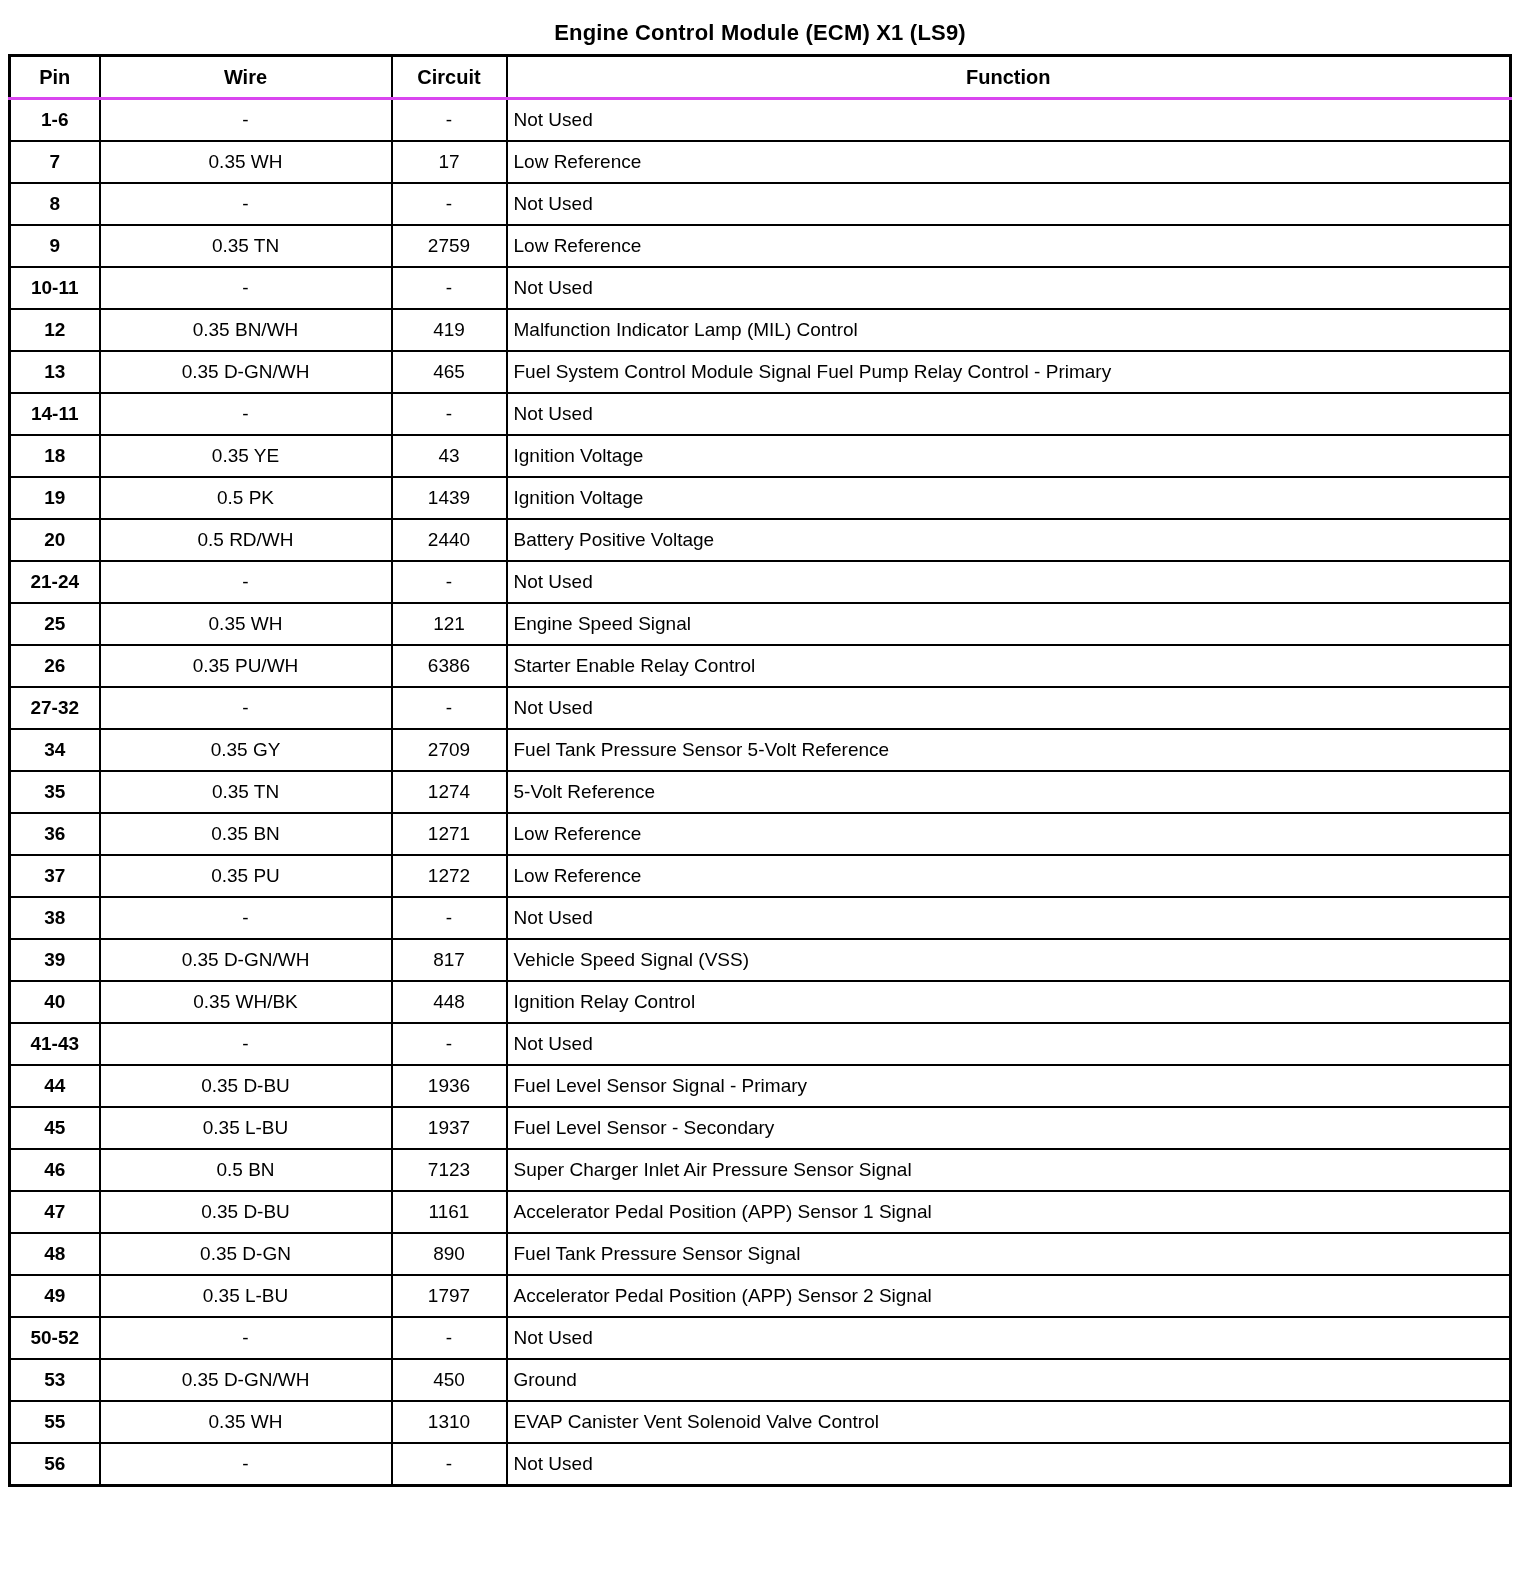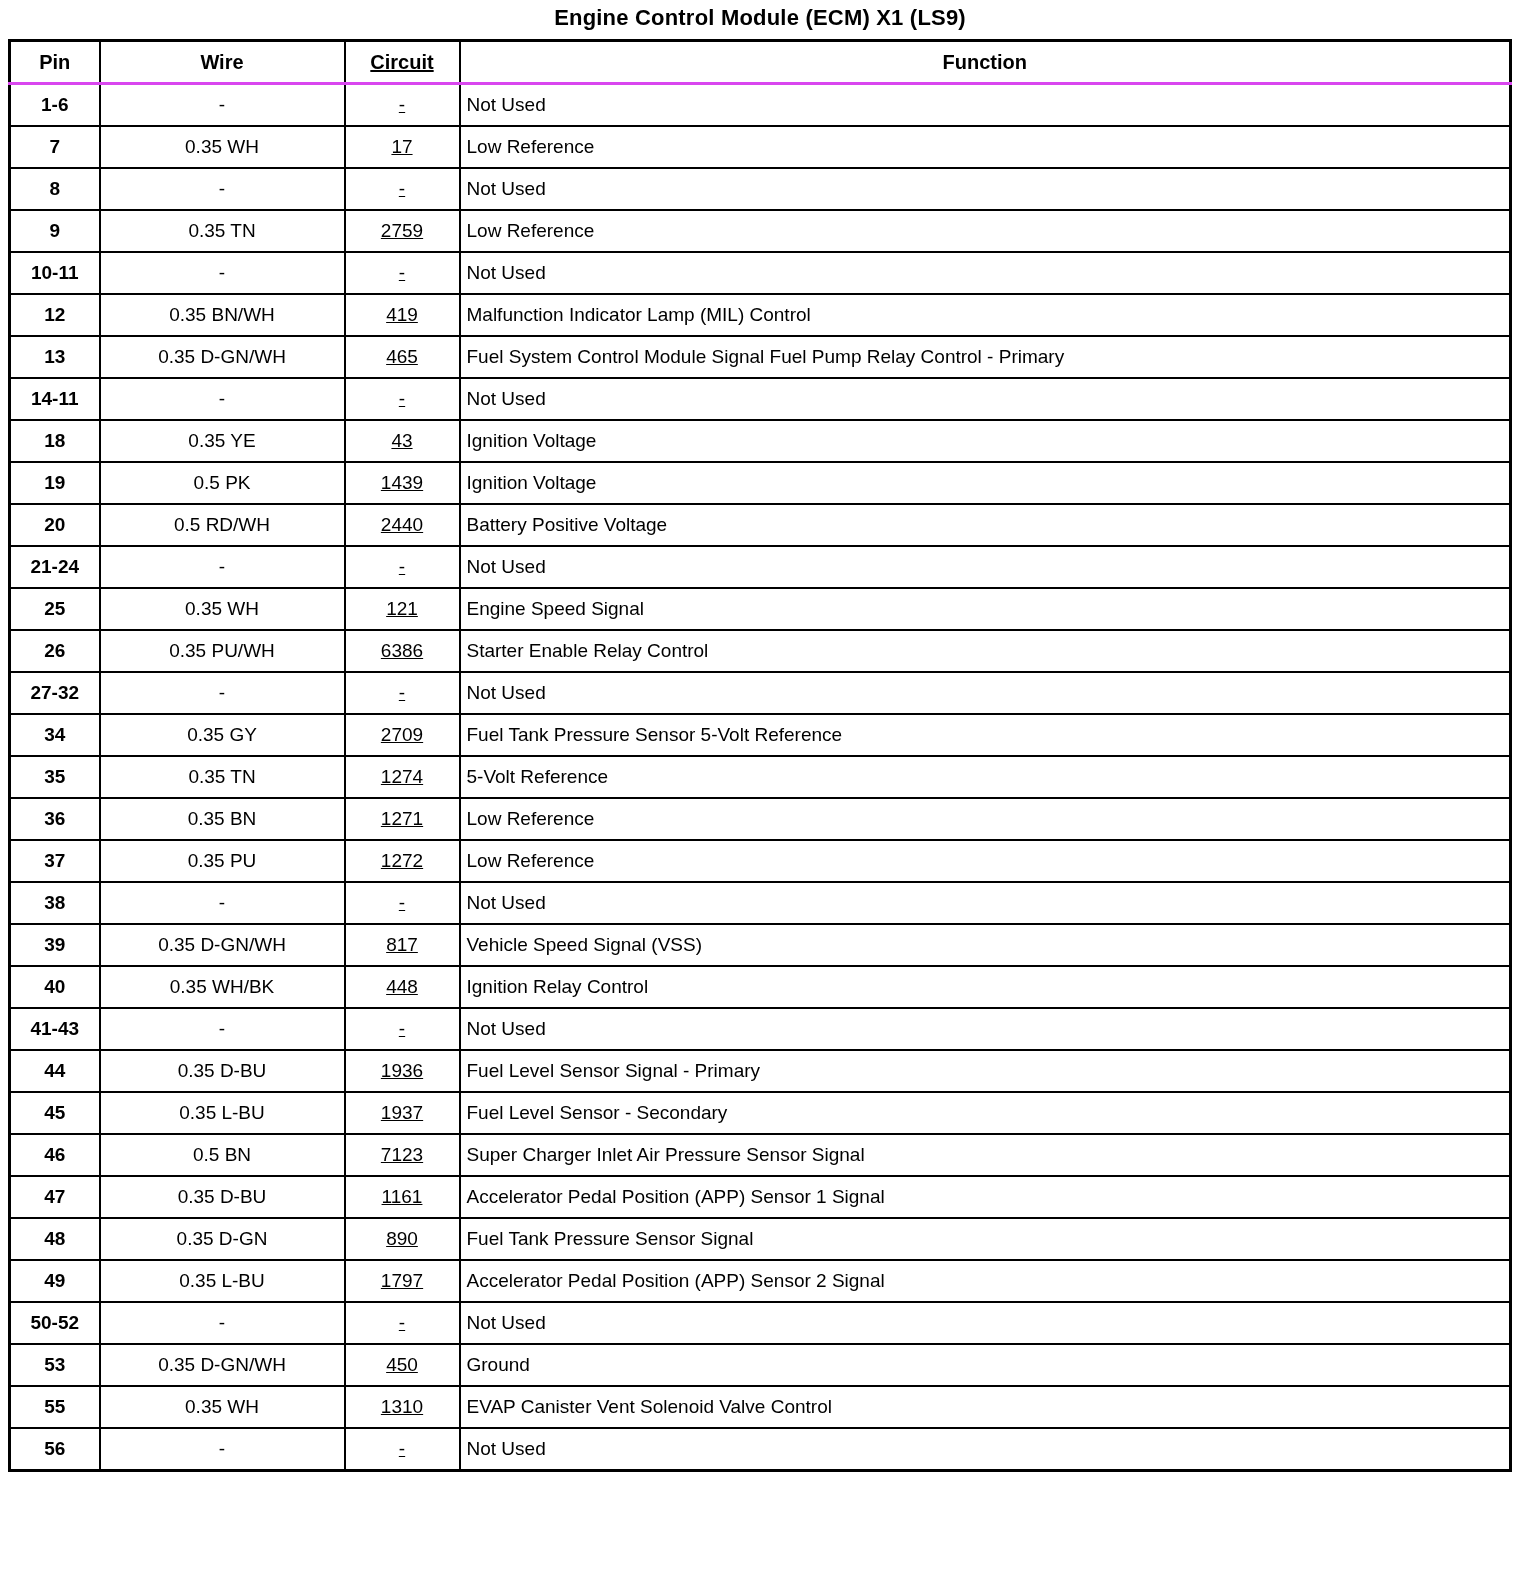--- a/index.html
+++ b/index.html
@@ -7,21 +7,21 @@
     margin: 0;
     padding: 0;
     background: #ffffff;
     color: #000000;
     font-family: "Liberation Sans", sans-serif;
   }
   .page {
     width: 1520px;
     min-height: 1576px;
     background: #ffffff;
-    padding: 2px 8px 8px 8px;
+    padding: 17px 8px 8px 8px;
   }
   .title {
     text-align: center;
     font-weight: bold;
     font-size: 22px;
     line-height: 1.3;
     margin: 2px 0 6px 0;
     letter-spacing: 0.2px;
   }
   table.pinout {
@@ -40,22 +40,22 @@
     overflow: hidden;
     white-space: nowrap;
   }
   table.pinout th {
     font-weight: bold;
     text-align: center;
     font-size: 20px;
     border-bottom: 3px solid #d946ef;
   }
   .col-pin      { width: 90px;  text-align: center; font-weight: bold; }
-  .col-wire     { width: 245px; text-align: center; }
-  .col-circuit  { width: 115px; text-align: center; text-decoration: underline; }
+  .col-wire     { width: 292px; text-align: center; }
+  .col-circuit  { width: 115px; text-align: center; }
   .col-function { text-align: left; padding-left: 7px; margin-left: 48px; }
 </style>
 </head>
 <body>
 
 <div class="page">
   <div class="title">Engine Control Module (ECM) X1 (LS9)</div>
 
   <table class="pinout">
     <thead>

